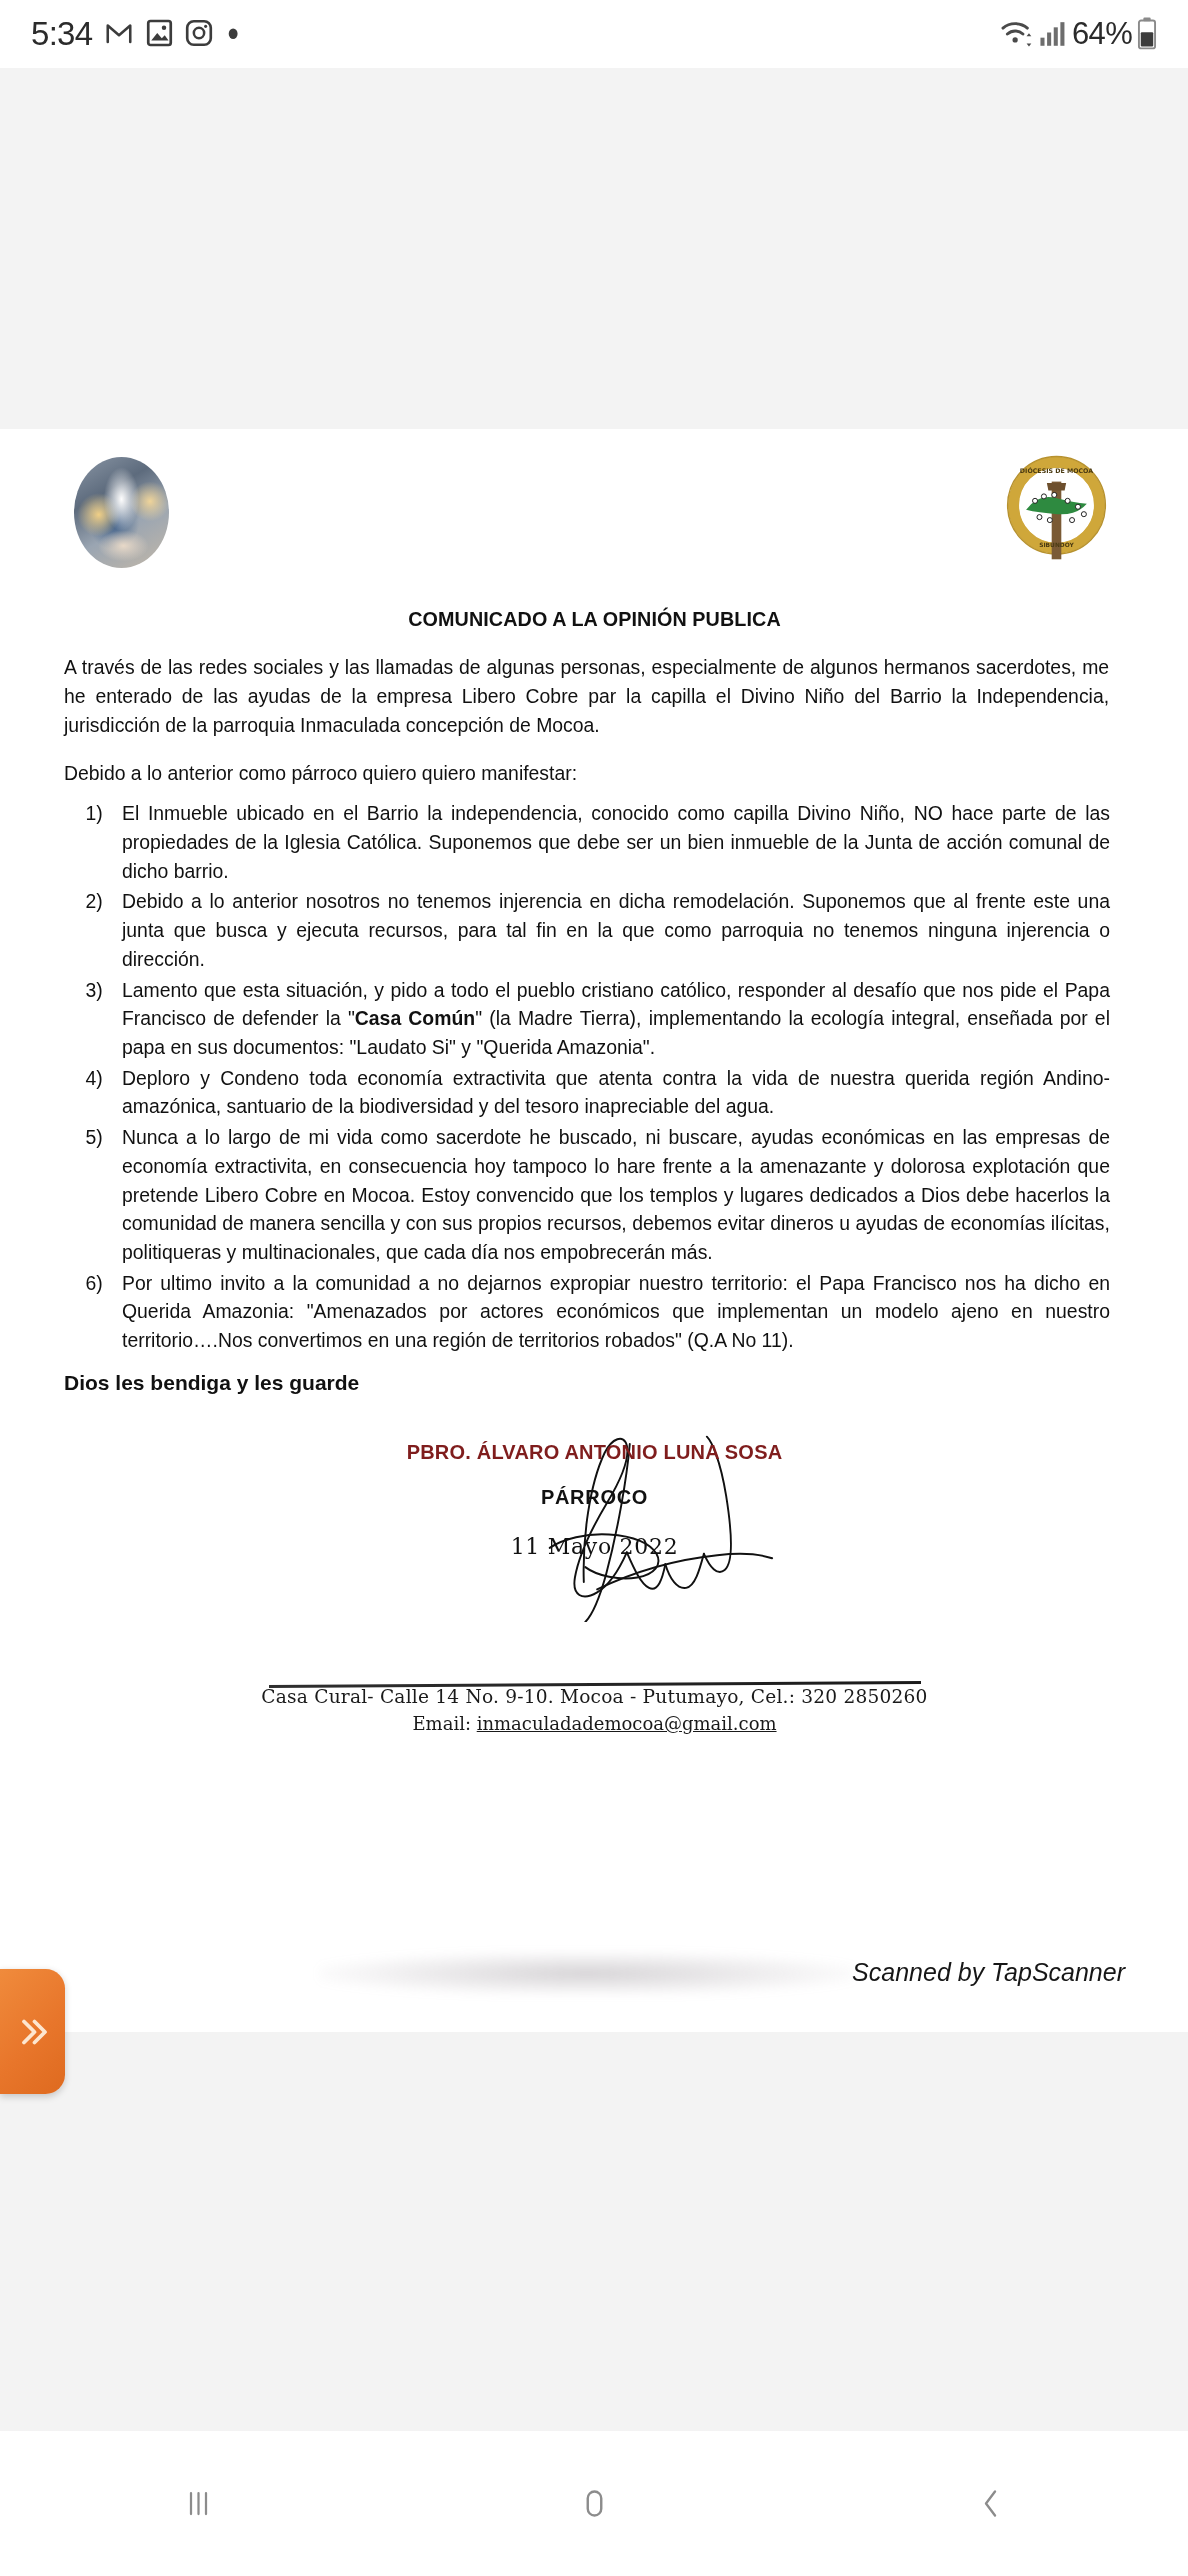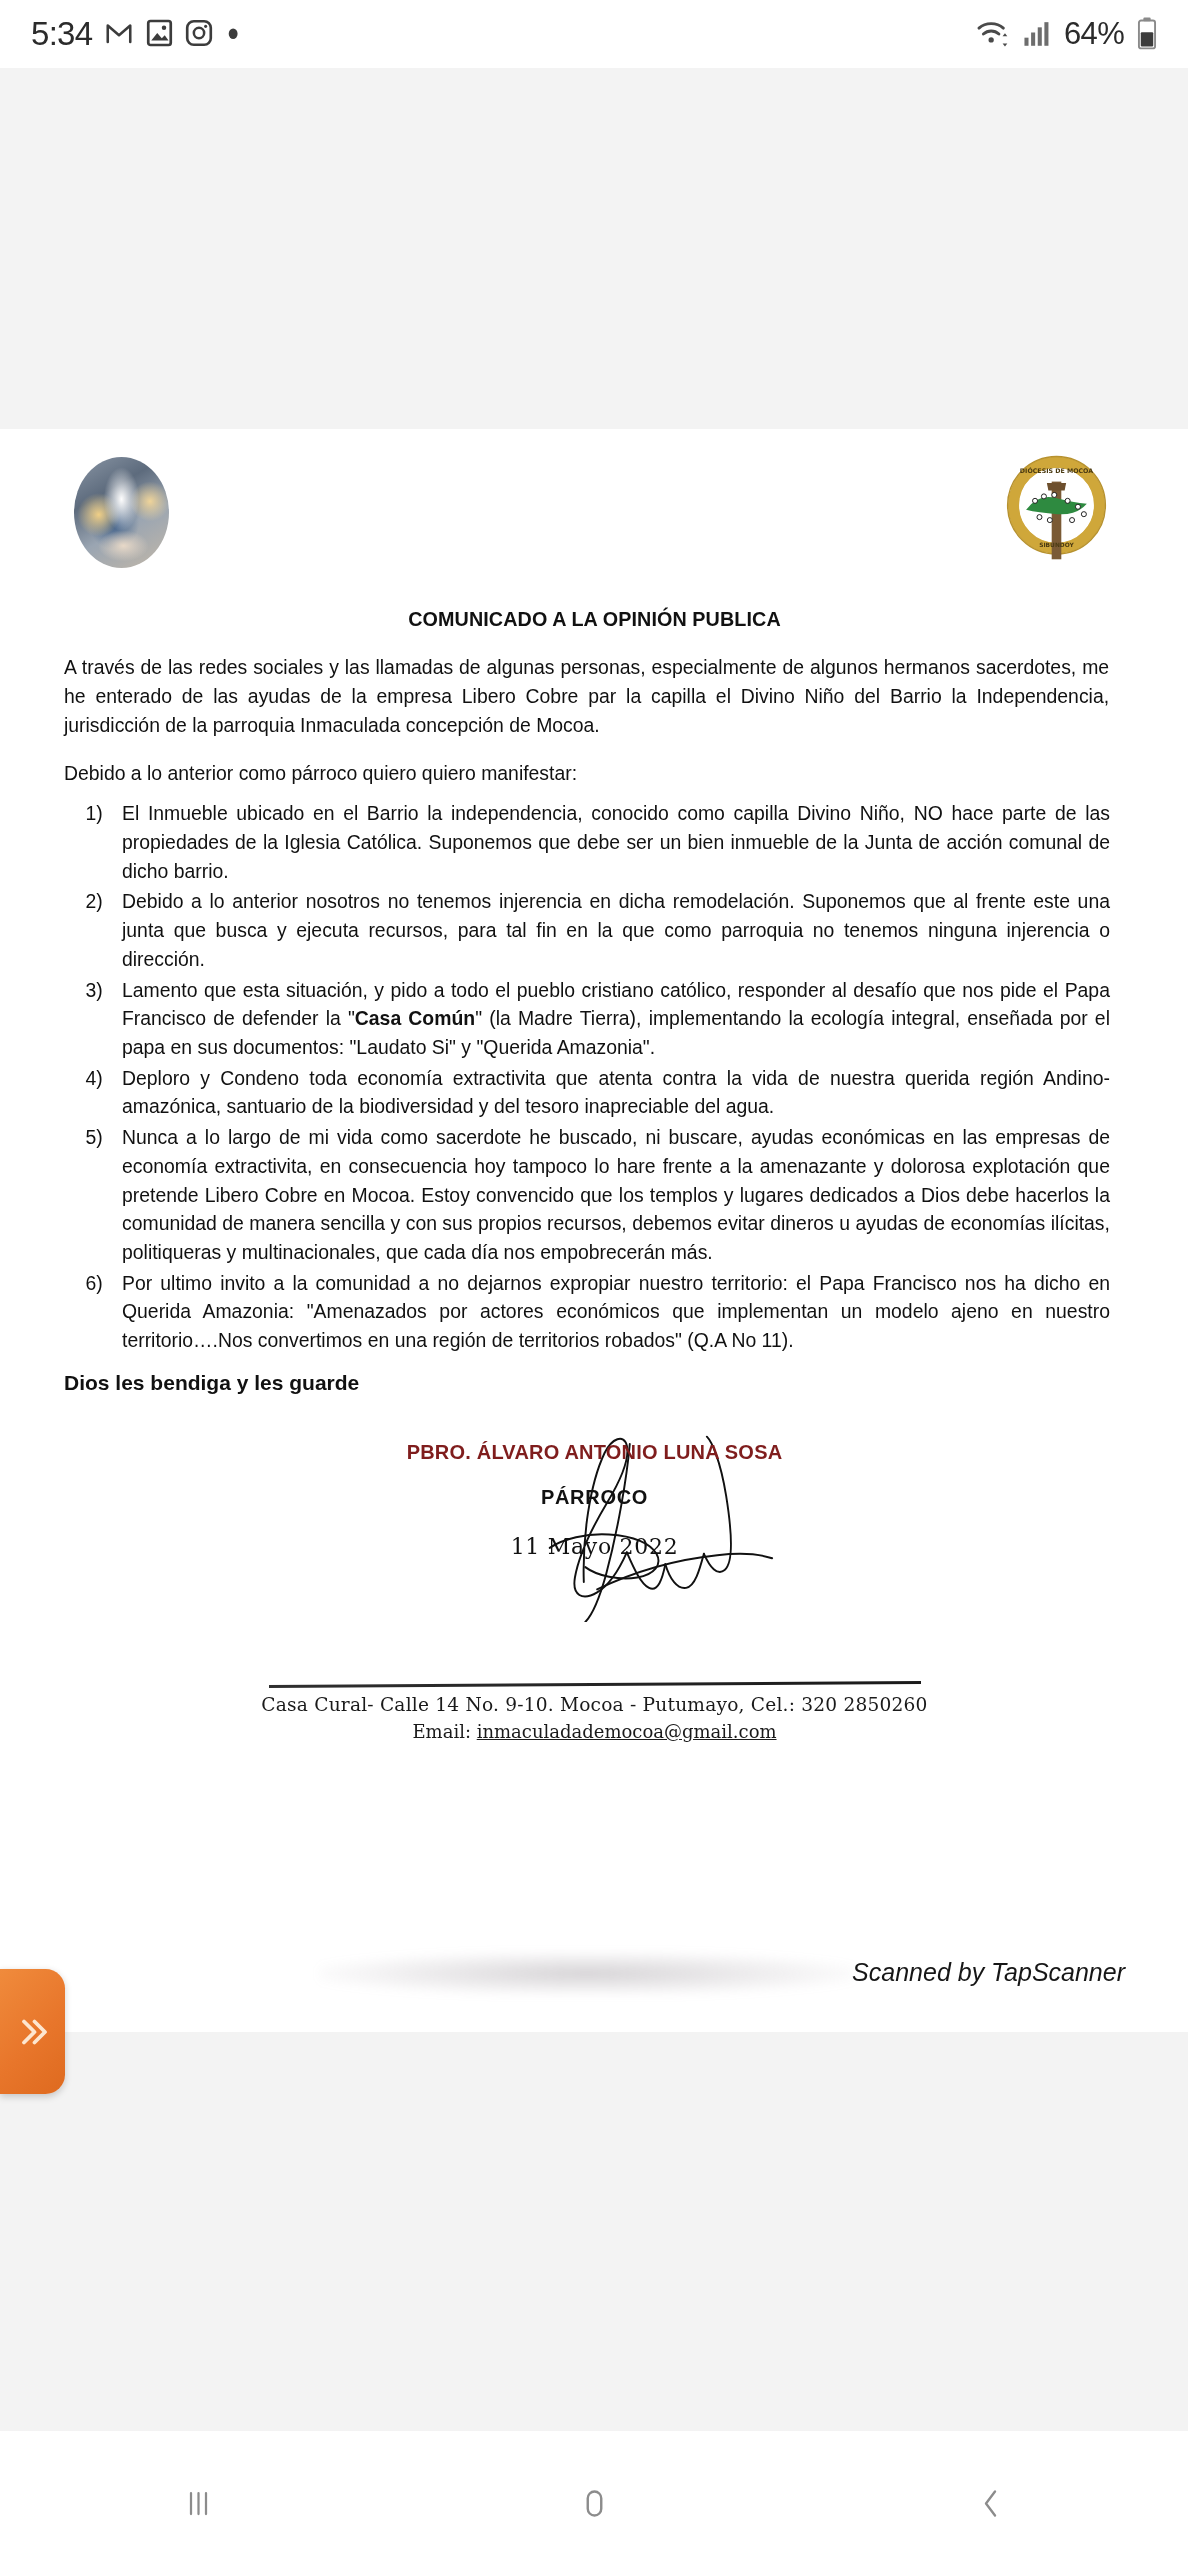--- a/index.html
+++ b/index.html
@@ -13,21 +13,21 @@
 
   
   .statusbar {
     position: absolute; top: 0; left: 0; width: 1189px; height: 68px;
     background: #ffffff;
     display: flex; align-items: center; justify-content: space-between;
     padding: 0 31px;
   }
   .status-left { display: flex; align-items: center; gap: 12px; }
   .status-time { font-size: 33px; color: #2b2b2b; letter-spacing: -0.7px; font-weight: 400; }
-  .status-right { display: flex; align-items: center; gap: 12px; }
+  .status-right { display: flex; align-items: center; gap: 4px; }
   .battery-text { font-size: 31px; color: #2b2b2b; letter-spacing: -0.7px; }
   .ic { display: inline-block; }
 
   
   .backdrop {
     position: absolute; top: 68px; left: 0; width: 1189px; height: 2363px;
     background: #f3f3f3;
   }
 
   
@@ -124,21 +124,21 @@
     letter-spacing: 0.7px;
   }
 
   .footer-rule {
     width: 652px; margin: 12px auto 0 auto; height: 3px;
     background: linear-gradient(to right, #2f2f2f, #1a1a1a);
     transform: rotate(-0.35deg);
   }
   .footer-text {
     text-align: center; font-family: "DejaVu Serif", serif;
-    font-size: 18.6px; color: #1a1a1a; margin-top: 8px; letter-spacing: 0.2px;
+    font-size: 18.6px; color: #1a1a1a; margin-top: 0; letter-spacing: 0.2px;
   }
   .footer-email {
     text-align: center; font-family: "DejaVu Serif", serif;
     font-size: 18px; color: #1a1a1a; margin-top: 6px;
   }
   .footer-email .u { text-decoration: underline; }
   .smudge {
     position: absolute; left: 319px; top: 1523px; width: 535px; height: 43px;
     background: radial-gradient(ellipse at center, rgba(120,112,120,0.30) 0%, rgba(140,130,140,0.10) 55%, rgba(255,255,255,0) 78%);
     filter: blur(4.5px); pointer-events: none;

